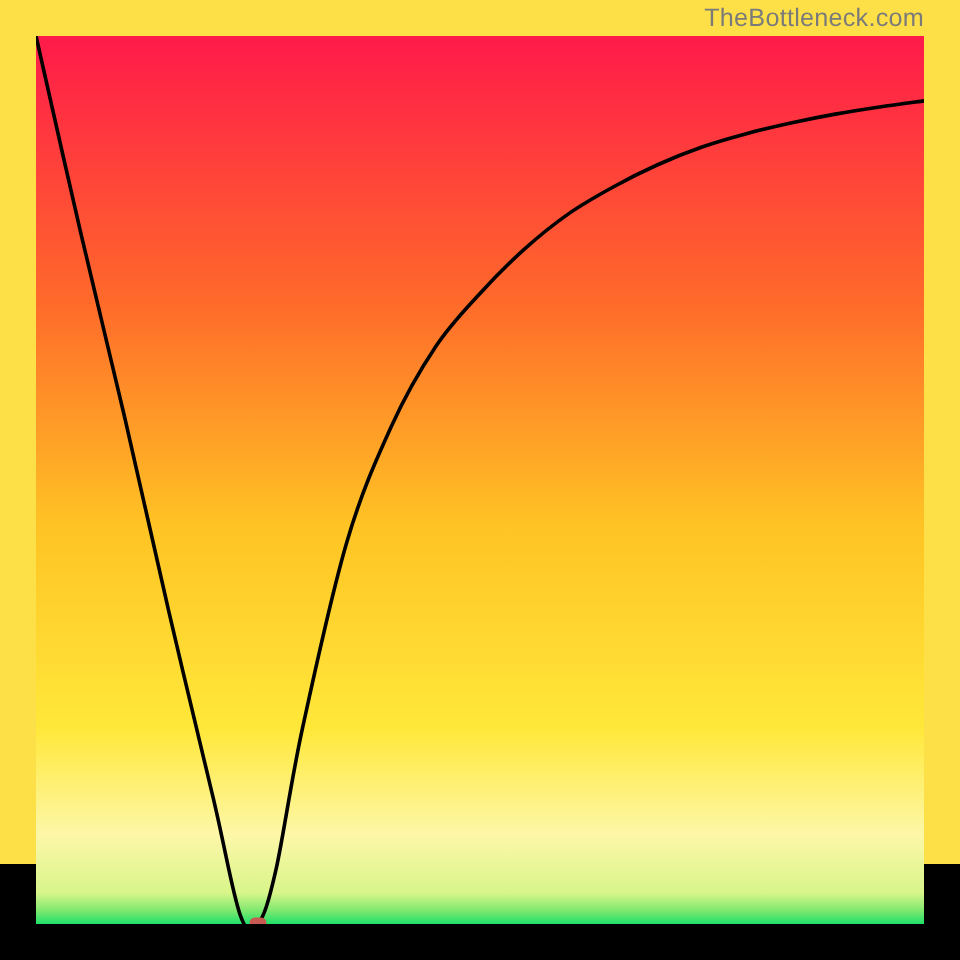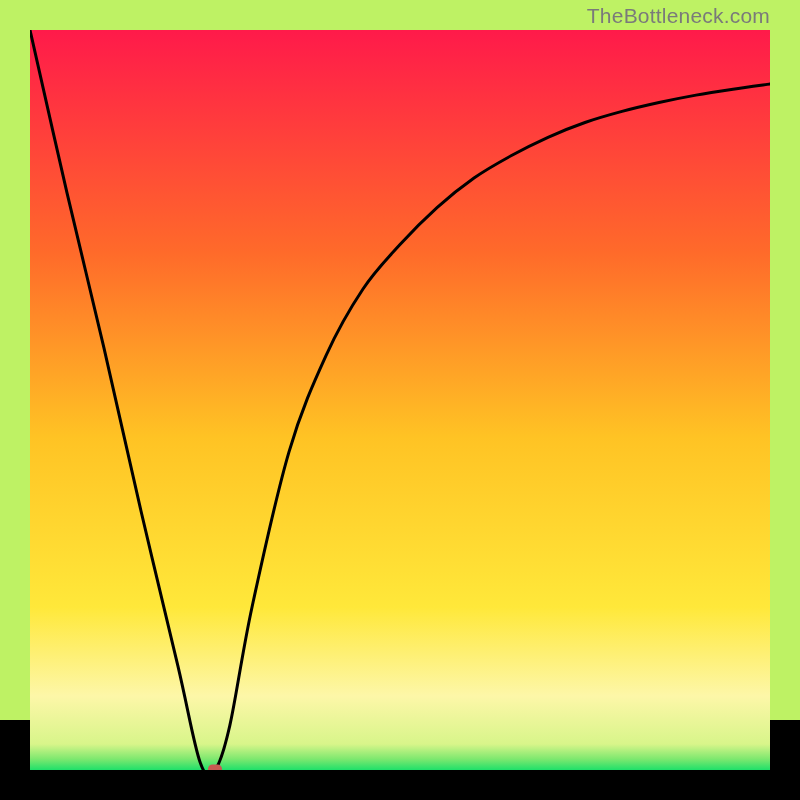--- a/index.html
+++ b/index.html
@@ -8,21 +8,21 @@
     width: 800px;
     height: 800px;
     overflow: hidden;
     background: #000;
     font-family: Arial, Helvetica, sans-serif;
   }
   .frame {
     position: relative;
     width: 800px;
     height: 720px;
-    background: #bef264;
+    background: #fde047;
     text-align: center;
   }
   .plot-area {
     position: absolute;
     left: 30px;
     top: 30px;
     width: 740px;
     height: 740px;
     overflow: hidden;
   }

